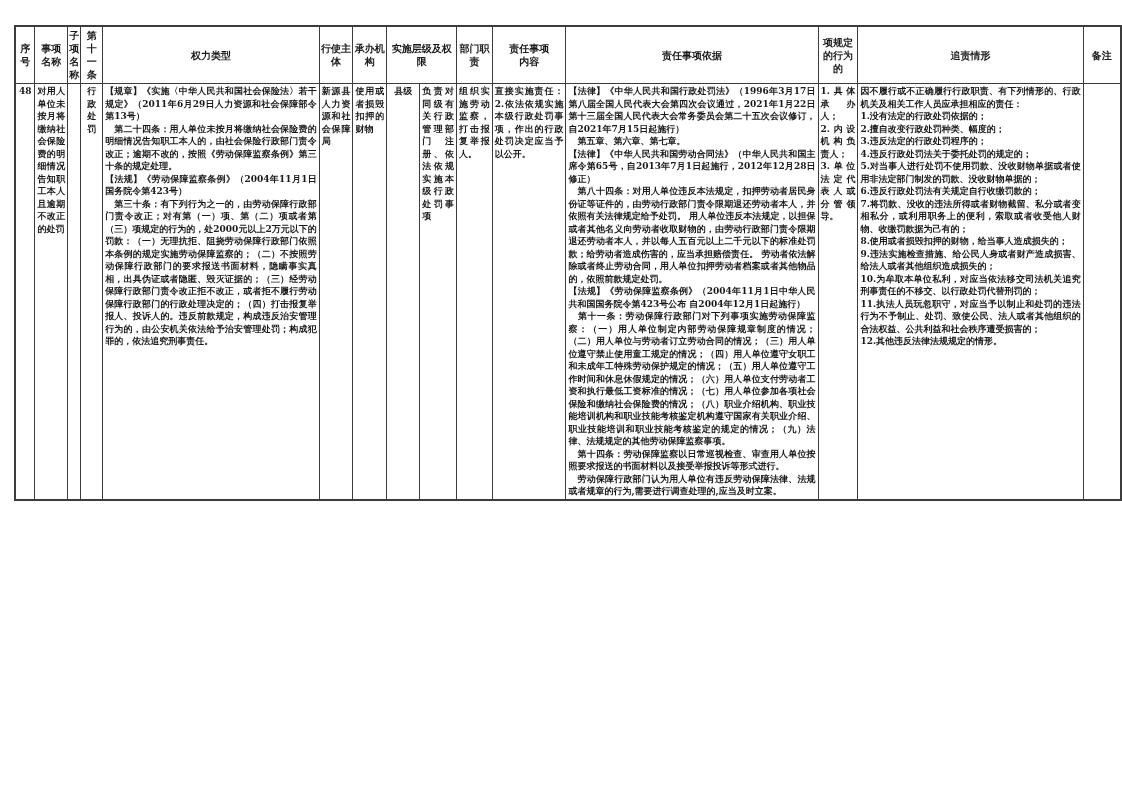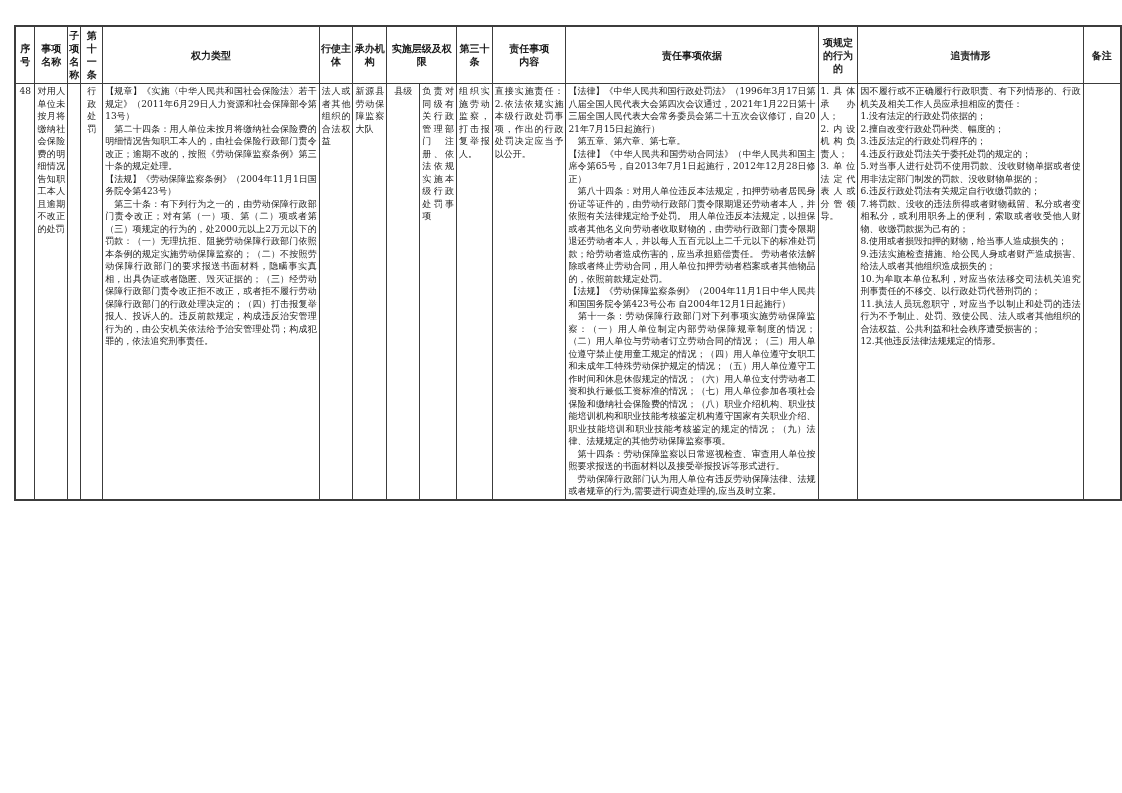--- a/index.html
+++ b/index.html
@@ -21,20 +21,21 @@
   table.duty-table {
     border-collapse: collapse;
     table-layout: fixed;
     margin: 25px 0 0 14px;
     border: 2px solid #3c3c3c;
   }
   .duty-table th, .duty-table td {
     border: 1px solid #3c3c3c;
     overflow: hidden;
     word-break: break-all;
+    font-weight: bold;
   }
   .duty-table th {
     font-size: 10px;
     font-weight: bold;
     text-align: center;
     vertical-align: middle;
     padding: 2px 1px;
     line-height: 13px;
     height: 50px;
   }
@@ -77,40 +78,40 @@
     <thead>
       <tr>
         <th>序号</th>
         <th>事项名称</th>
         <th>子项名称</th>
         <th>第十一条</th>
         <th>权力类型</th>
         <th>行使主体</th>
         <th>承办机构</th>
         <th colspan="2">实施层级及权限</th>
-        <th>第三十条</th>
+        <th>部门职责</th>
         <th class="h-content">责任事项内容</th>
         <th>责任事项依据</th>
         <th>项规定的行为的</th>
         <th>追责情形</th>
         <th>备注</th>
       </tr>
     </thead>
     <tbody>
       <tr class="data-row">
         <td class="c-seq">48</td>
         <td>对用人单位未按月将缴纳社会保险费的明细情况告知职工本人且逾期不改正的处罚</td>
         <td></td>
         <td class="c-power">行政处罚</td>
         <td>【规章】《实施〈中华人民共和国社会保险法〉若干规定》（2011年6月29日人力资源和社会保障部令第13号）
 　第二十四条：用人单位未按月将缴纳社会保险费的明细情况告知职工本人的，由社会保险行政部门责令改正；逾期不改的，按照《劳动保障监察条例》第三十条的规定处理。
 【法规】《劳动保障监察条例》（2004年11月1日国务院令第423号）
 　第三十条：有下列行为之一的，由劳动保障行政部门责令改正；对有第（一）项、第（二）项或者第（三）项规定的行为的，处2000元以上2万元以下的罚款：（一）无理抗拒、阻挠劳动保障行政部门依照本条例的规定实施劳动保障监察的；（二）不按照劳动保障行政部门的要求报送书面材料，隐瞒事实真相，出具伪证或者隐匿、毁灭证据的；（三）经劳动保障行政部门责令改正拒不改正，或者拒不履行劳动保障行政部门的行政处理决定的；（四）打击报复举报人、投诉人的。违反前款规定，构成违反治安管理行为的，由公安机关依法给予治安管理处罚；构成犯罪的，依法追究刑事责任。</td>
-        <td>法人或者其他组织的合法权益</td>
-        <td>新源县劳动保障监察大队</td>
+        <td>新源县人力资源和社会保障局</td>
+        <td>使用或者损毁扣押的财物</td>
         <td class="c-level">县级</td>
         <td>负责对同级有关行政管理部门注册、依法依规实施本级行政处罚事项</td>
         <td>组织实施劳动监察，打击报复举报人。</td>
         <td>直接实施责任：2.依法依规实施本级行政处罚事项，作出的行政处罚决定应当予以公开。</td>
         <td>【法律】《中华人民共和国行政处罚法》（1996年3月17日第八届全国人民代表大会第四次会议通过，2021年1月22日第十三届全国人民代表大会常务委员会第二十五次会议修订，自2021年7月15日起施行）
 　第五章、第六章、第七章。
 【法律】《中华人民共和国劳动合同法》（中华人民共和国主席令第65号，自2013年7月1日起施行，2012年12月28日修正）
 　第八十四条：对用人单位违反本法规定，扣押劳动者居民身份证等证件的，由劳动行政部门责令限期退还劳动者本人，并依照有关法律规定给予处罚。 用人单位违反本法规定，以担保或者其他名义向劳动者收取财物的，由劳动行政部门责令限期退还劳动者本人，并以每人五百元以上二千元以下的标准处罚款；给劳动者造成伤害的，应当承担赔偿责任。 劳动者依法解除或者终止劳动合同，用人单位扣押劳动者档案或者其他物品的，依照前款规定处罚。
 【法规】《劳动保障监察条例》（2004年11月1日中华人民共和国国务院令第423号公布 自2004年12月1日起施行）
 　第十一条：劳动保障行政部门对下列事项实施劳动保障监察：（一）用人单位制定内部劳动保障规章制度的情况；（二）用人单位与劳动者订立劳动合同的情况；（三）用人单位遵守禁止使用童工规定的情况；（四）用人单位遵守女职工和未成年工特殊劳动保护规定的情况；（五）用人单位遵守工作时间和休息休假规定的情况；（六）用人单位支付劳动者工资和执行最低工资标准的情况；（七）用人单位参加各项社会保险和缴纳社会保险费的情况；（八）职业介绍机构、职业技能培训机构和职业技能考核鉴定机构遵守国家有关职业介绍、职业技能培训和职业技能考核鉴定的规定的情况；（九）法律、法规规定的其他劳动保障监察事项。

